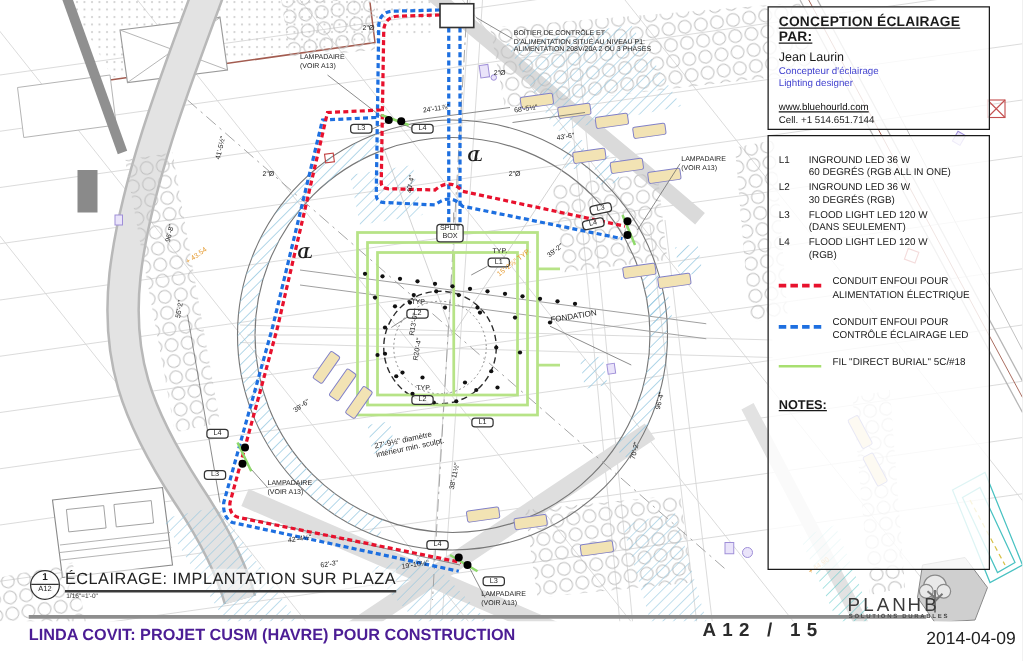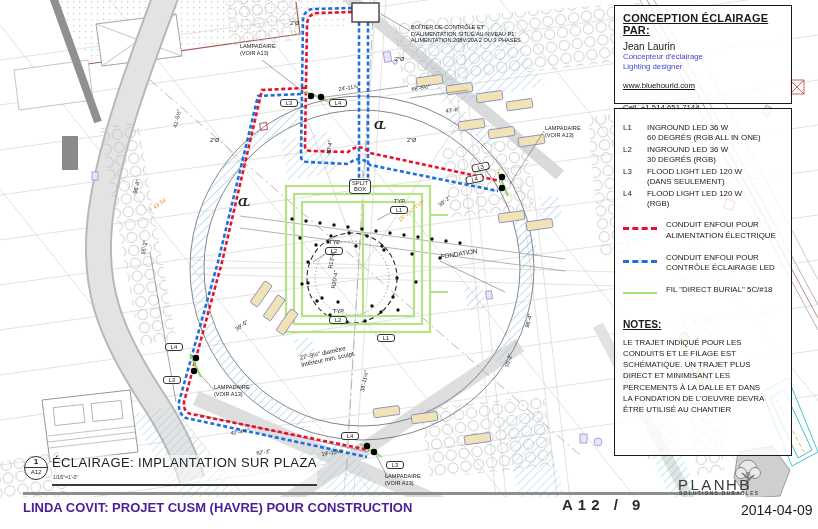--- a/index.html
+++ b/index.html
@@ -17,38 +17,38 @@
   .anno.cl{font-style:italic;font-weight:bold;font-size:13px;letter-spacing:-0.34em;font-family:"Liberation Serif","DejaVu Serif",serif;}
   
   .box{position:absolute;left:614px;width:178px;background:rgba(255,255,255,.82);
        border:1.6px solid #1a1a1a;box-sizing:border-box;padding:6px 8px;}
   #conception-box{top:5px;height:99px;}
   #legend-box{top:108px;height:348px;}
   .panel-title{font-size:11px;font-weight:bold;text-decoration:underline;letter-spacing:.2px;}
   .person{font-size:10px;margin-top:5px;}
   .role{font-size:7.8px;color:#4343cf;line-height:1.3;}
   .weblink{font-size:7.8px;margin-top:9px;text-decoration:underline;color:#111;}
-  .cell{font-size:7.8px;margin-top:13px;}
+  .cell{font-size:7.8px;margin-top:1px;}
   .lrow{display:flex;font-size:7.9px;line-height:1.32;margin-top:1px;}
   .lrow:first-of-type{margin-top:8px;}
   .lcode{width:24px;flex:none;}
   .crow{display:flex;align-items:flex-start;margin-top:11px;font-size:7.9px;line-height:1.35;}
   .swatch{width:34px;flex:none;margin-right:9px;margin-top:7px;border-top:3px dashed var(--red);}
   .swatch.blue{border-top-color:var(--blue);}
   .swatch.green{border-top:2.5px solid var(--green);}
   .ctext{white-space:pre-line;}
   .notes-title{font-size:10.2px;font-weight:bold;text-decoration:underline;margin-top:23px;}
   .notes-body{font-size:7.9px;line-height:1.42;white-space:pre-line;margin-top:7px;}
   
   .fig-circle{position:absolute;left:24px;top:456px;width:24px;height:24px;border:1.3px solid #333;
               border-radius:50%;box-sizing:border-box;text-align:center;background:rgba(255,255,255,.85);}
   .fig-no{font-size:8px;font-weight:bold;line-height:10px;}
   .fig-ref{font-size:6px;border-top:1px solid #333;line-height:9px;}
   #sheet-title{position:absolute;left:52px;top:455px;font-size:13px;letter-spacing:.4px;color:#222;
-               border-bottom:2.2px solid #3a3a3a;padding-bottom:14px;background:rgba(255,255,255,.55);}
+               border-bottom:2.2px solid #3a3a3a;padding-bottom:2px;background:rgba(255,255,255,.55);}
   #scale-note{position:absolute;left:53px;top:474px;font-size:5.2px;color:#333;}
   #divider{position:absolute;left:23px;top:492px;width:718px;height:2.6px;background:#8e8e8e;}
   #project-line{position:absolute;left:23px;top:500px;font-size:13px;font-weight:bold;color:#4c1d95;}
   #sheet-no{position:absolute;left:562px;top:496px;font-size:15px;font-weight:bold;letter-spacing:5px;color:#2b2b2b;}
   .logo-word{position:absolute;font-size:15px;font-weight:normal;letter-spacing:2.5px;color:#3a3a3a;}
   #logo-plan{left:678px;top:476px;}
   #logo-hb{left:726px;top:476px;}
   #logo-sub{position:absolute;left:679px;top:491px;font-size:4.8px;font-weight:bold;letter-spacing:1.35px;color:#4a4a4a;}
   #logo-date{position:absolute;left:741px;top:502px;font-size:14px;font-weight:normal;color:#222;}
   #logo-tree{position:absolute;left:733px;top:458px;}
@@ -464,38 +464,31 @@
       <span class="swatch blue"></span>
       <span class="ctext">CONDUIT ENFOUI POUR
 CONTRÔLE ÉCLAIRAGE LED</span>
     </div>
     <div class="crow">
       <span class="swatch green"></span>
       <span class="ctext">FIL "DIRECT BURIAL" 5C/#18</span>
     </div>
 
     <div class="notes-title">NOTES:</div>
-    <div class="notes-body">LE TRAJET INDIQUÉ POUR LES
-CONDUITS ET LE FILAGE EST
-SCHÉMATIQUE. UN TRAJET PLUS
-DIRECT ET MINIMISANT LES
-PERCEMENTS À LA DALLE ET DANS
-LA FONDATION DE L'OEUVRE DEVRA
-ÊTRE UTILISÉ AU CHANTIER</div>
   </div>
 
   <div class="fig-circle">
     <div class="fig-no">1</div>
     <div class="fig-ref">A12</div>
   </div>
   <div id="sheet-title">ÉCLAIRAGE: IMPLANTATION SUR PLAZA</div>
   <div id="scale-note">1/16"=1'-0"</div>
   <div id="divider"></div>
   <div id="project-line">LINDA COVIT: PROJET CUSM (HAVRE) POUR CONSTRUCTION</div>
-  <div id="sheet-no">A12 / 9</div>
+  <div id="sheet-no">A12 / 15</div>
 
   <div class="logo-word" id="logo-plan">PLAN</div>
   <svg id="logo-tree" width="30" height="34" viewBox="0 0 30 34">
     <circle cx="15" cy="11" r="9" fill="#e9e9e9" stroke="#8a8a8a" stroke-width="1"></circle>
     <circle cx="8" cy="15" r="5.5" fill="#e9e9e9" stroke="#8a8a8a" stroke-width="1"></circle>
     <circle cx="22" cy="15" r="5.5" fill="#e9e9e9" stroke="#8a8a8a" stroke-width="1"></circle>
     <path d="M15,14 L15,32 M15,20 L9,15 M15,23 L21,17" stroke="#777" stroke-width="1.6" fill="none"></path>
   </svg>
   <div class="logo-word" id="logo-hb">HB</div>
   <div id="logo-sub">SOLUTIONS DURABLES</div>

